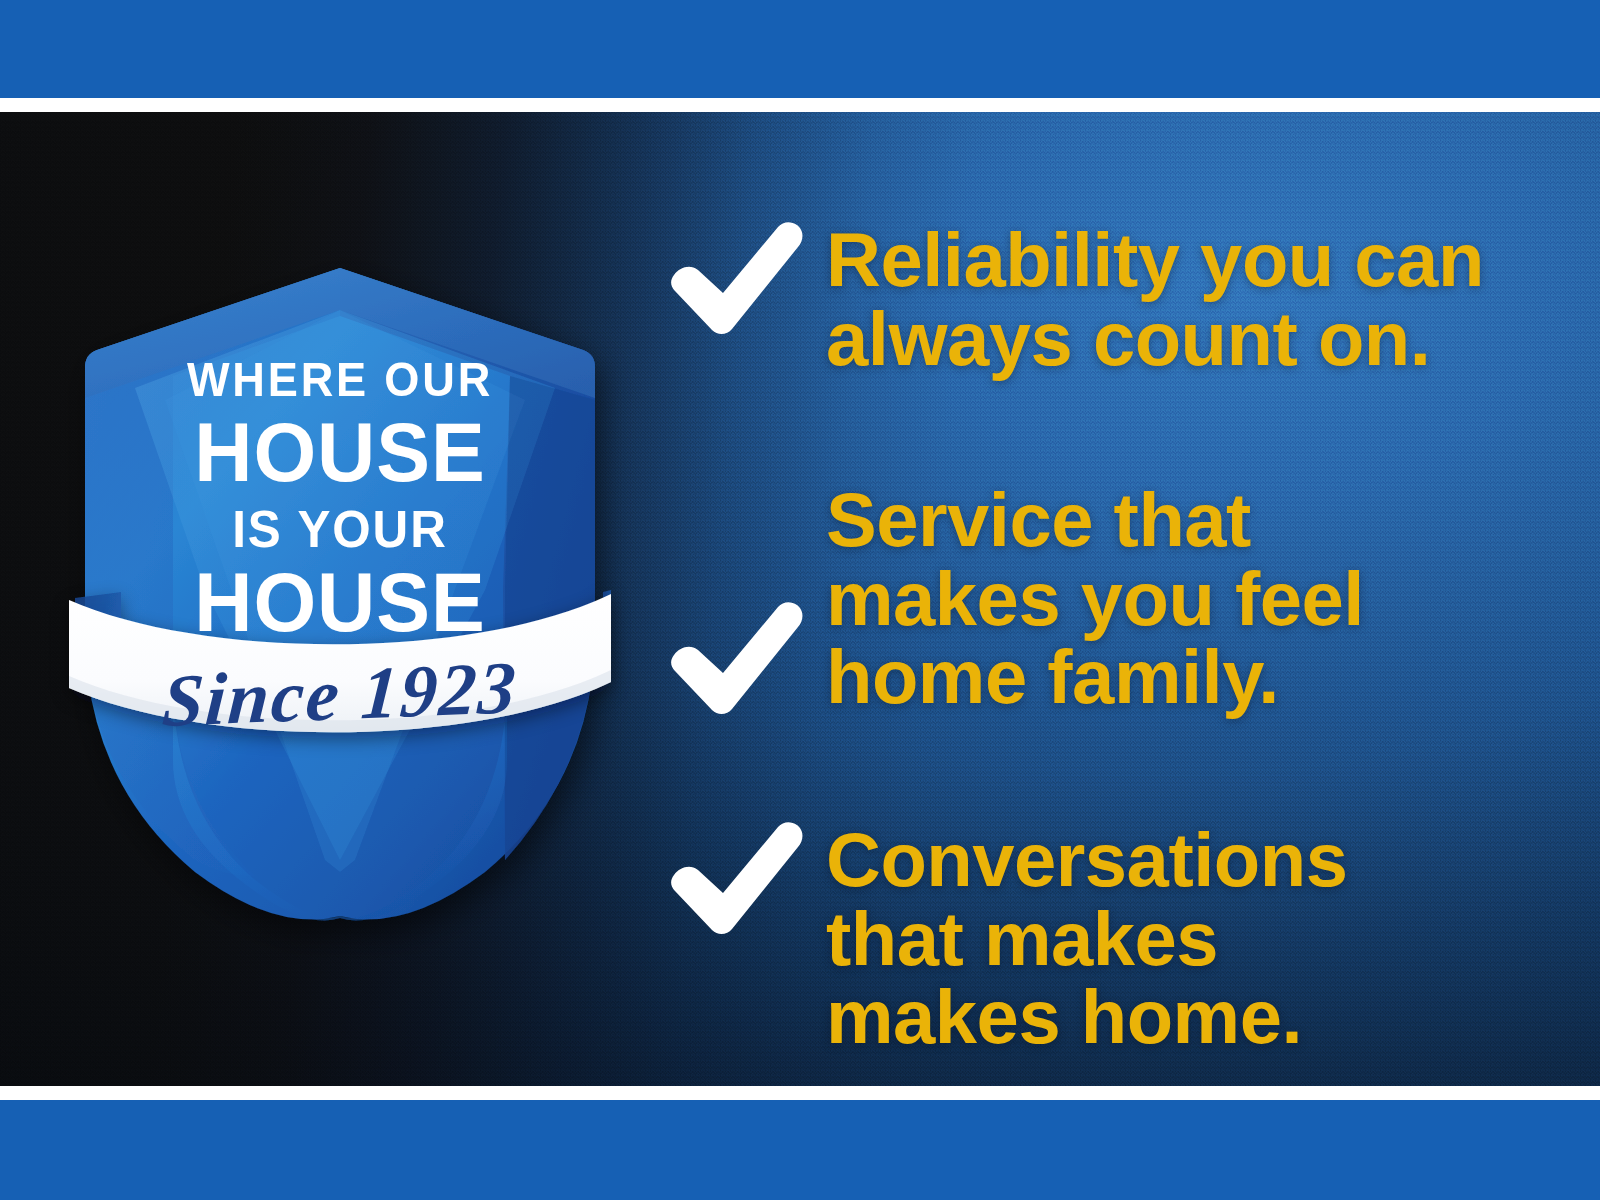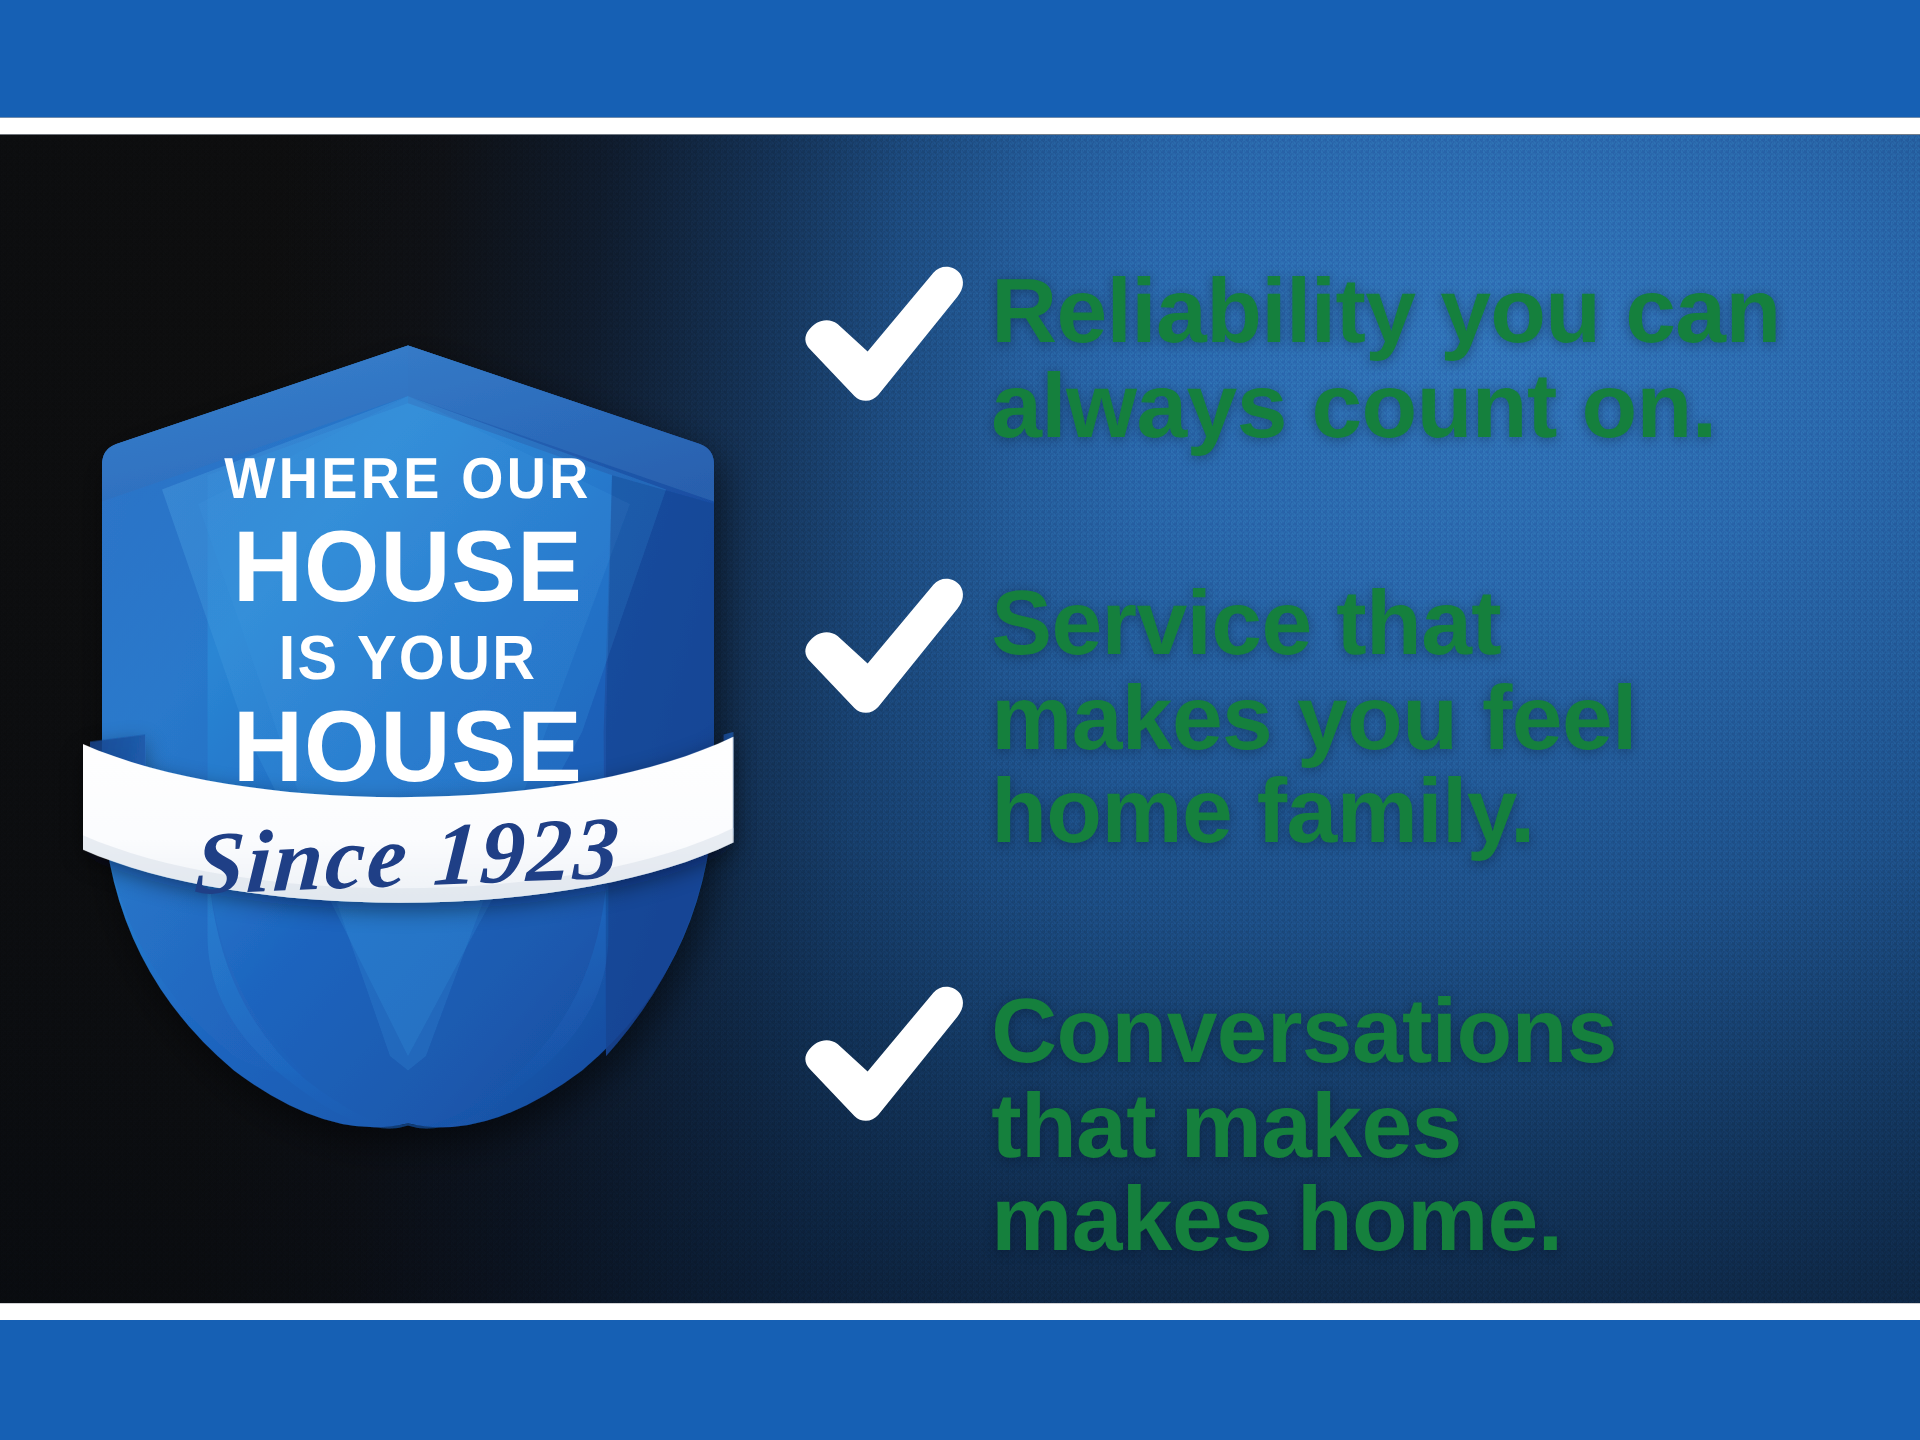--- a/index.html
+++ b/index.html
@@ -73,21 +73,21 @@
     mix-blend-mode:overlay;
     background-image:
       repeating-conic-gradient(from 0deg at 37% 61%, rgba(255,255,255,.20) 0deg 0.7deg, rgba(0,0,0,.22) 0.7deg 1.5deg),
       repeating-linear-gradient(71deg, rgba(255,255,255,.10) 0 1px, rgba(0,0,0,.12) 1px 2px),
       repeating-linear-gradient(19deg, rgba(255,255,255,.09) 0 1px, rgba(0,0,0,.11) 1px 2px);
     background-size:5px 5px, 3px 3px, 3px 3px;
   }
 
   
   .badge{
-    position:absolute; left:55px; top:180px; width:570px; height:780px;
+    position:absolute; left:55px; top:160px; width:570px; height:780px;
     z-index:20;
   }
   .badge svg{ display:block; width:570px; height:780px; overflow:visible; }
 
   .shield-text{
     position:absolute; left:0; top:0; width:570px; height:780px;
     pointer-events:none;
   }
   .st-line{
     position:absolute; left:0; width:570px;
@@ -118,34 +118,34 @@
   
   .benefits{
     position:absolute; left:660px; top:112px; width:880px; height:974px;
     z-index:25;
   }
   .benefit{
     position:absolute; left:0; width:880px;
     display:flex; align-items:flex-start;
   }
   .benefit-1{ top:105px; }
-  .benefit-2{ top:365px; }
+  .benefit-2{ top:365px;align-items:flex-end; }
   .benefit-3{ top:685px;margin-top:20px; }
 
   .check{
     flex:0 0 auto;
     width:150px; height:120px;
     margin-right:16px;
     position:relative;
   }
   .check svg{ display:block; width:150px; height:120px; }
 
   .benefit-copy{
     flex:1 1 auto;
-    color:#15803d;
+    color:#eab308;
     font-family:"Liberation Sans", sans-serif;
     font-weight:bold;
     font-size:76px;
     line-height:1.035;
     letter-spacing:-0.5px;
     padding-top:4px;
     text-shadow:0 2px 10px rgba(3,12,26,0.35);
   }
   .benefit-copy span{ display:block; white-space:nowrap; }
 </style>

